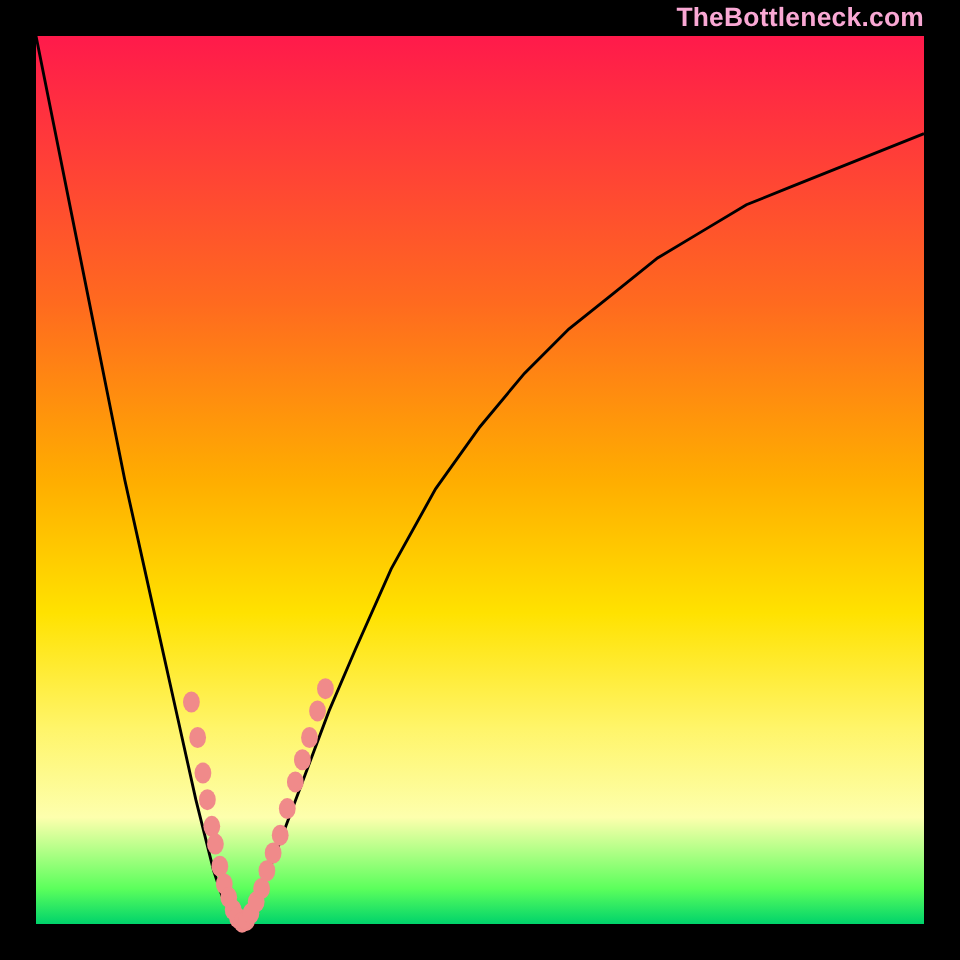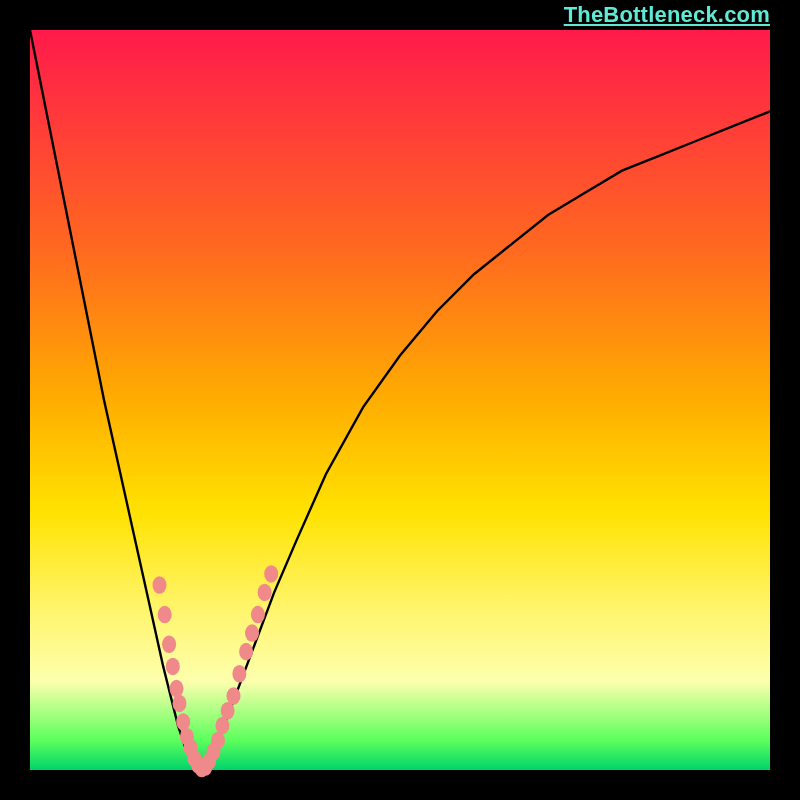--- a/index.html
+++ b/index.html
@@ -25,26 +25,25 @@
     #ff6a1f 30%,
     #ffad00 50%,
     #ffe200 65%,
     #fff56a 78%,
     #fdffad 88%,
     #5cff5c 96%,
     #00d36b 100%);
 }
 .watermark {
   position: absolute;
-  color: #5eead4;
+  color: #f9a8d4;
   font-size: 22px;
   font-weight: 600;
   letter-spacing: 0.2px;
   user-select: none;
-  text-decoration: underline;
 }
 svg.curve {
   position: absolute;
   left: 0;
   top: 0;
 }
 </style>
 </head>
 <body>
 

